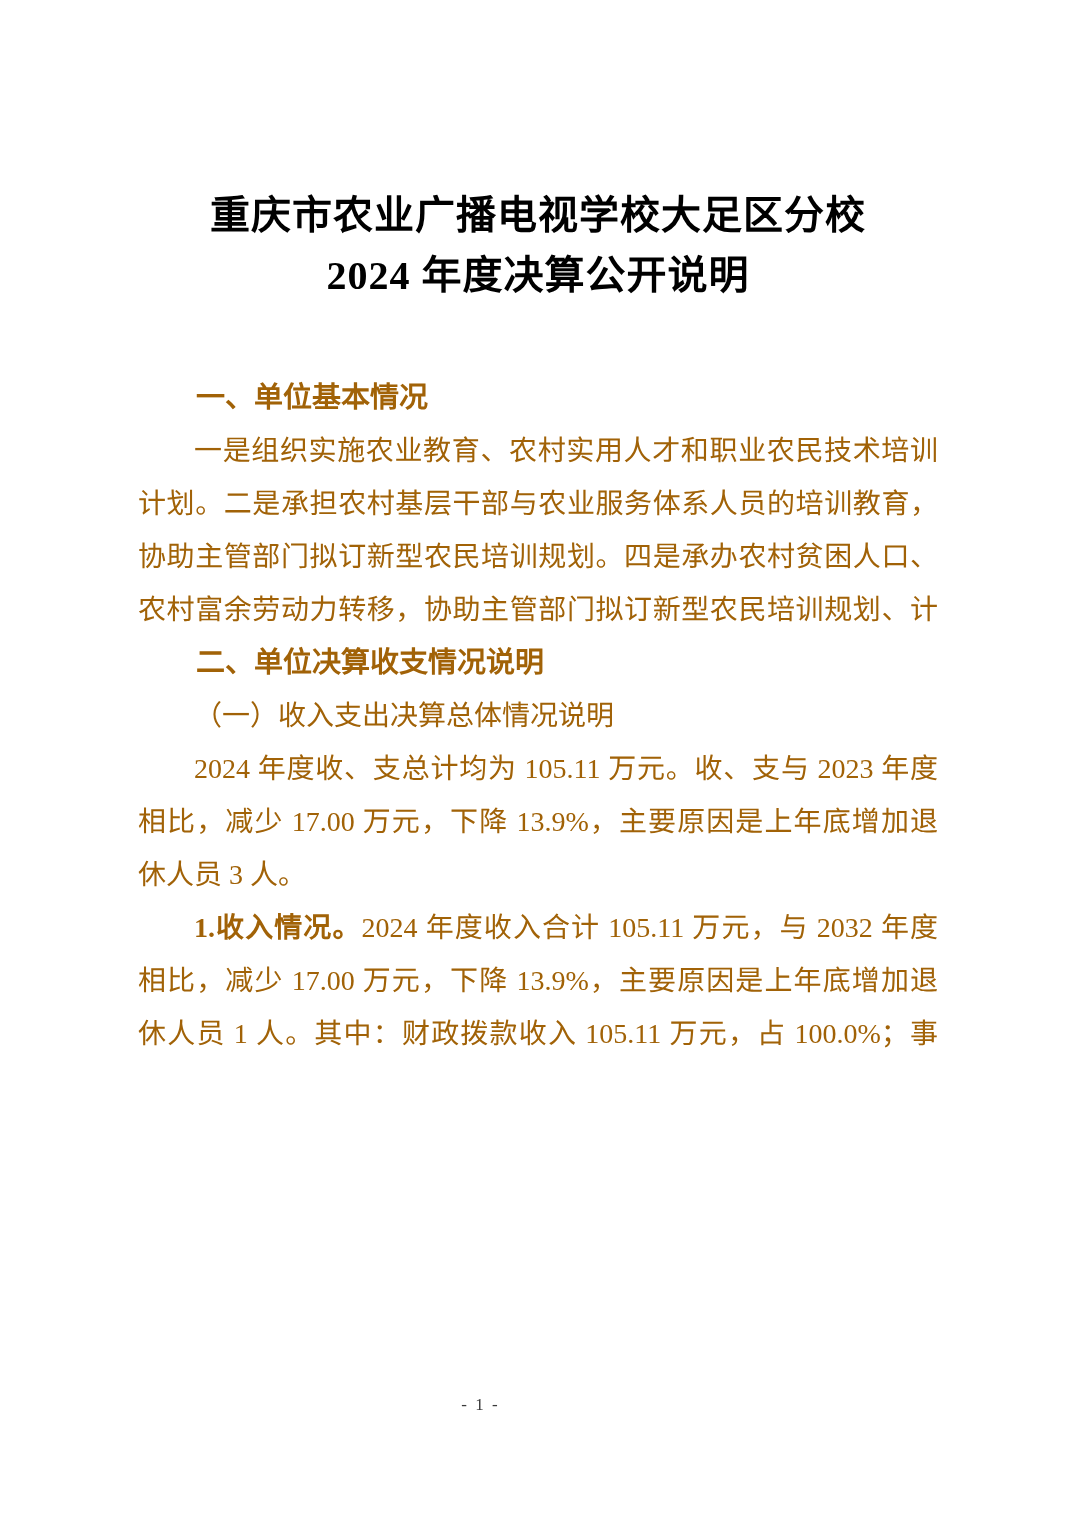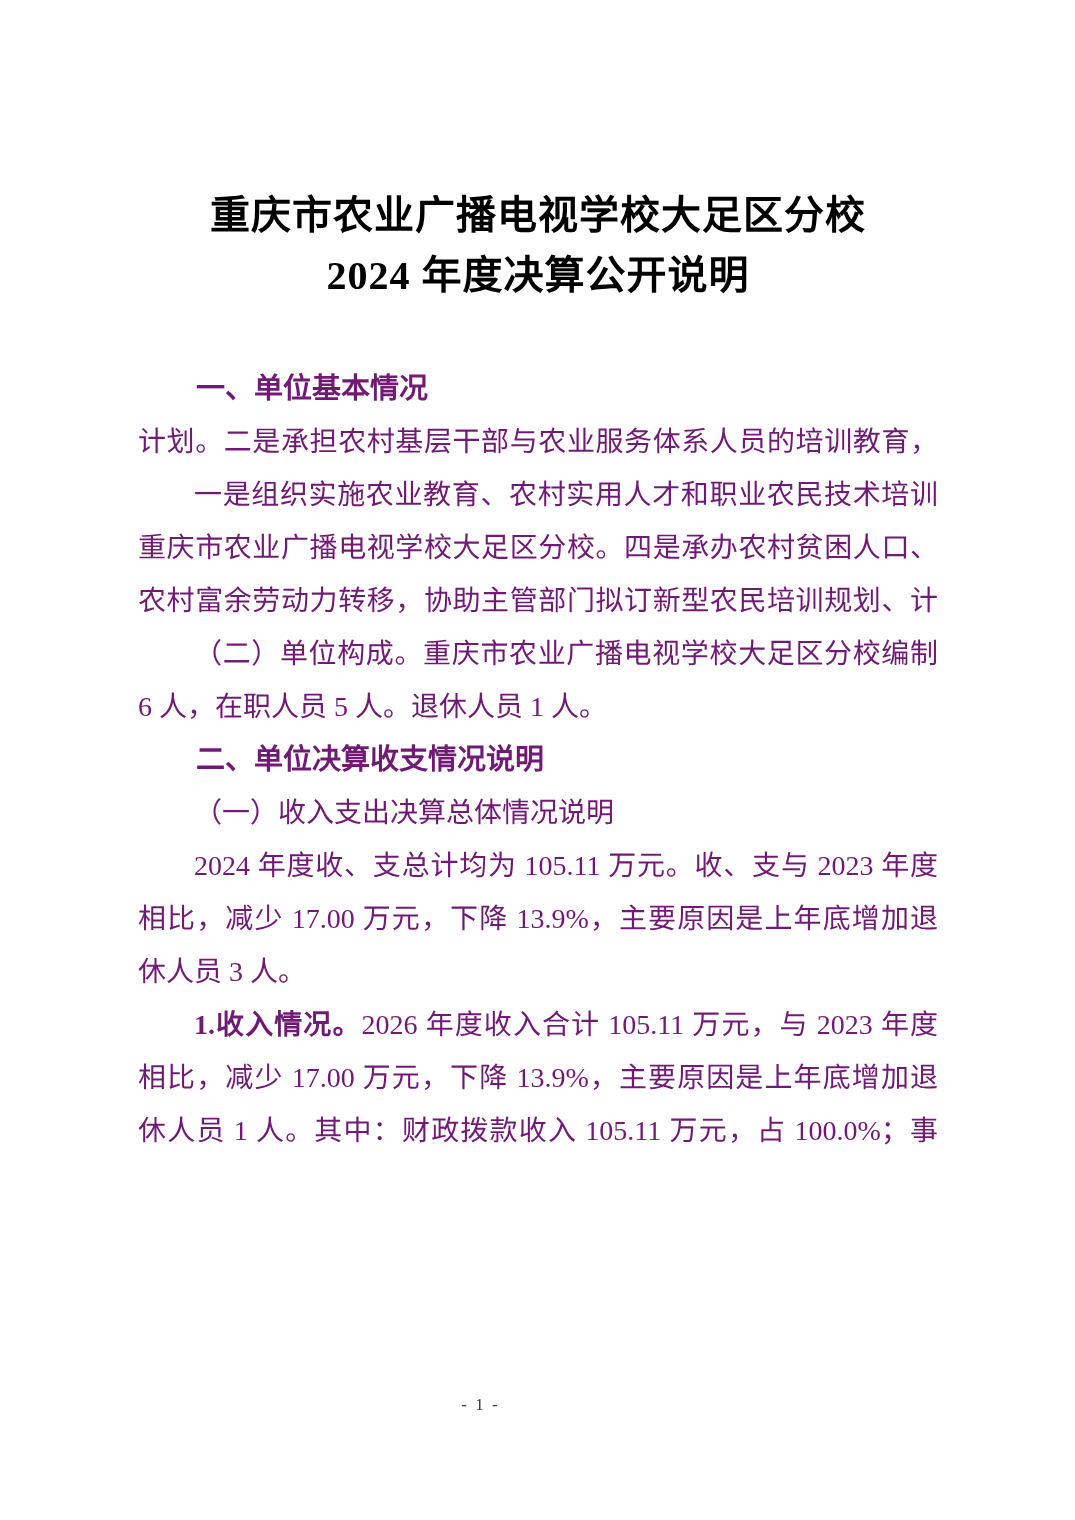--- a/index.html
+++ b/index.html
@@ -26,26 +26,26 @@
     font-family: "Liberation Serif", "DejaVu Serif", serif;
     font-weight: 700;
     font-size: 40px;
     line-height: 60px;
     letter-spacing: 1px;
     color: #000000;
   }
   
   .body-text {
     position: absolute;
-    top: 362px;
+    top: 371px;
     left: 138px;
     width: 800px;
     font-size: 28px;
     line-height: 53px;
-    color: #701a75;
+    color: #a16207;
   }
   .line {
     height: 53px;
     overflow: hidden;
   }
   
   .j {
     text-align: justify;
     text-justify: inter-character;
   }
@@ -86,43 +86,39 @@
     <div>重庆市农业广播电视学校大足区分校</div>
     <div>2024 年度决算公开说明</div>
   </div>
 
   <div class="body-text">
 
     <div class="line h2 ind">一、单位基本情况</div>
 
 
     <div>
+      <div class="line j ind">一是组织实施农业教育、农村实用人才和职业农民技术培训</div>
       <div class="line j">计划。二是承担农村基层干部与农业服务体系人员的培训教育，</div>
-      <div class="line j ind">一是组织实施农业教育、农村实用人才和职业农民技术培训</div>
-      <div class="line j">重庆市农业广播电视学校大足区分校。四是承办农村贫困人口、</div>
+      <div class="line j">协助主管部门拟订新型农民培训规划。四是承办农村贫困人口、</div>
       <div class="line j">农村富余劳动力转移，协助主管部门拟订新型农民培训规划、计</div>
     </div>
 
-    <div>
-      <div class="line j ind">（二）单位构成。重庆市农业广播电视学校大足区分校编制</div>
-      <div class="line">6 人，在职人员 5 人。退休人员 1 人。</div>
-    </div>
 
     <div class="line h2 ind">二、单位决算收支情况说明</div>
 
     <div class="line ind">（一）收入支出决算总体情况说明</div>
 
     <div>
       <div class="line j ind">2024 年度收、支总计均为 105.11 万元。收、支与 2023 年度</div>
       <div class="line j">相比，减少 17.00 万元，下降 13.9%，主要原因是上年底增加退</div>
       <div class="line">休人员 3 人。</div>
     </div>
 
     <div>
-      <div class="line j ind"><span class="lead">1.收入情况。</span><span>2026 年度收入合计 105.11 万元，与 2023 年度</span></div>
+      <div class="line j ind"><span class="lead">1.收入情况。</span><span>2024 年度收入合计 105.11 万元，与 2032 年度</span></div>
       <div class="line j">相比，减少 17.00 万元，下降 13.9%，主要原因是上年底增加退</div>
       <div class="line j">休人员 1 人。其中：财政拨款收入 105.11 万元，占 100.0%；事</div>
     </div>
 
   </div>
 
   <div class="footer">- 1 -</div>
 
 </div>
 

